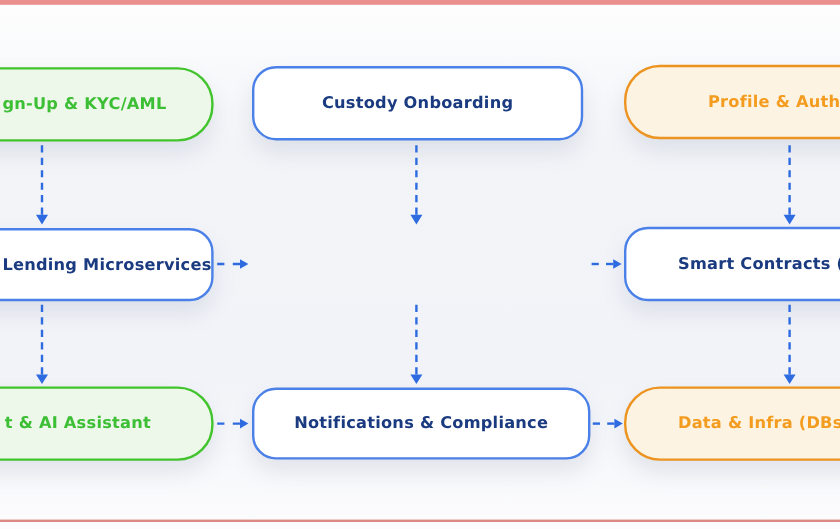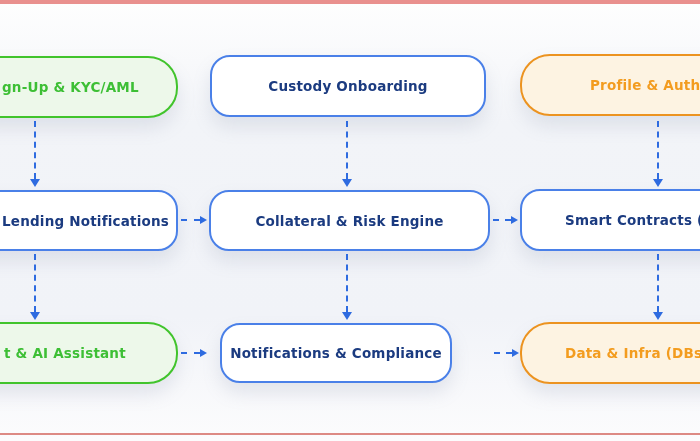--- a/index.html
+++ b/index.html
@@ -53,36 +53,33 @@
     <span class="two-line">
       <span>Custody Onboarding</span>
     </span>
   </div>
 
   <div class="node orange right-cut" style="left:520px;top:54px;width:230px;height:62px;padding-left:68px;">
     <span>Profile &amp; Auth Ser</span>
   </div>
 
   <div class="node blue left-cut" style="left:-42px;top:190px;width:220px;height:61px;padding-left:42px;">
-    <span>Lending Notifications</span>
+    <span>Lending Microservices</span>
   </div>
 
-  <div class="node blue" style="left:209px;top:190px;width:281px;height:61px;">
-    <span>Collateral &amp; Risk Engine</span>
-  </div>
 
   <div class="node blue right-cut" style="left:520px;top:189px;width:230px;height:62px;padding-left:43px;">
     <span>Smart Contracts (On</span>
   </div>
 
   <div class="node green left-cut" style="left:-42px;top:322px;width:220px;height:62px;padding-left:44px;">
     <span>t &amp; AI Assistant</span>
   </div>
 
-  <div class="node blue" style="left:220px;top:323px;width:232px;height:60px;">
+  <div class="node blue" style="left:210px;top:323px;width:282px;height:60px;">
     <span>Notifications &amp; Compliance</span>
   </div>
 
   <div class="node orange right-cut" style="left:520px;top:322px;width:230px;height:62px;padding-left:43px;">
     <span>Data &amp; Infra (DBs, Ev</span>
   </div>
 
   <div class="varrow" style="left:34px;top:121px;height:58px;"></div>
   <div class="varrow" style="left:346px;top:121px;height:58px;"></div>
   <div class="varrow" style="left:657px;top:121px;height:58px;"></div>

